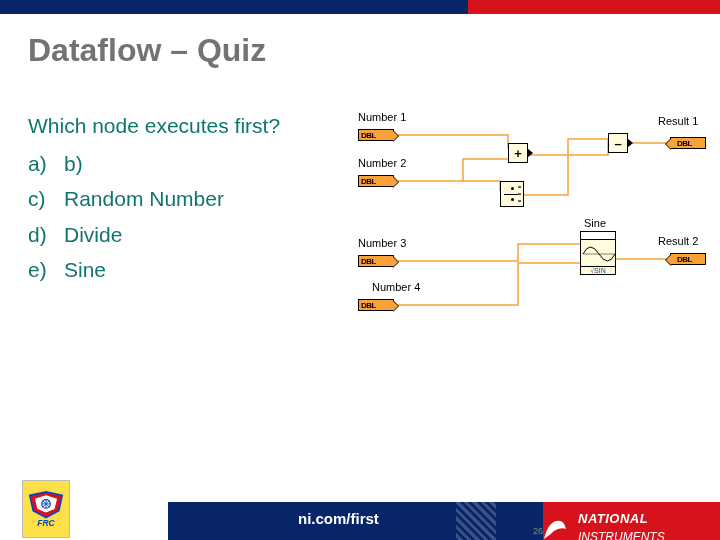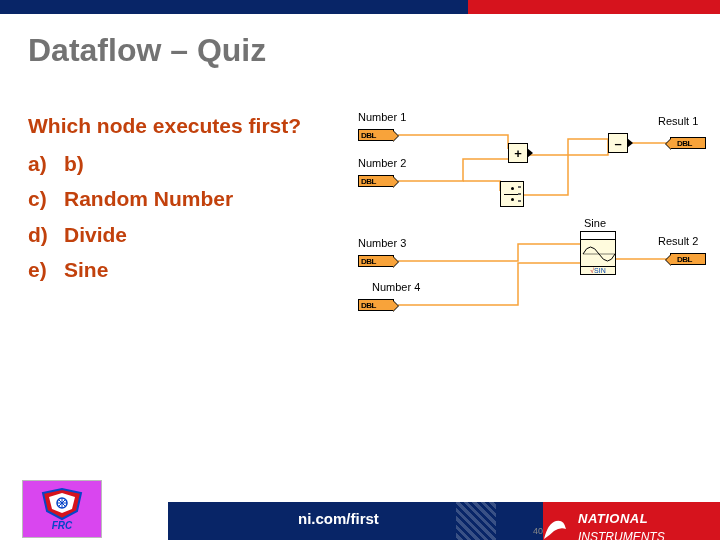--- a/index.html
+++ b/index.html
@@ -1,21 +1,21 @@
 <!DOCTYPE html>
 <html><head>
 <meta charset="utf-8">
 <style>
   * { box-sizing: border-box; margin: 0; padding: 0; }
   body { width: 720px; height: 540px; background: #fff; font-family: Arial, Helvetica, sans-serif; position: relative; overflow: hidden; }
   .topbar { height: 14px; background: #082567; position: relative; }
   .topbar::after { content: ""; position: absolute; left: 65%; right: 0; top: 0; bottom: 0; background: #d6131d; }
   .title { font-size: 32px; font-weight: bold; color: #737373; padding: 18px 0 0 28px; }
   .content { display: flex; padding: 40px 20px 0 28px; }
-  .left { width: 320px; font-size: 21px; color: #c2410c; line-height: 1.6; font-weight: bold; }
+  .left { width: 320px; font-size: 21px; color: #0f766e; line-height: 1.6; }
   .left .q { margin-bottom: 4px; }
   .left .opts { display: grid; grid-template-columns: 36px auto; row-gap: 2px; }
   .diagram { position: relative; flex: 1; height: 260px; font-size: 11px; }
   .node-label { position: absolute; color: #000; }
   .dbl-in { position: absolute; width: 36px; height: 12px; border: 1px solid #000; background: #f8a33a; display: flex; align-items: center; }
   .dbl-in .txt { font-size: 8px; font-weight: bold; padding-left: 2px; letter-spacing: -0.5px; }
   .dbl-in .tri { position: absolute; right: -6px; top: 0; width: 0; height: 0; border-top: 6px solid transparent; border-bottom: 6px solid transparent; border-left: 6px solid #000; }
   .dbl-in .tri::after { content: ""; position: absolute; left: -6px; top: -5px; width: 0; height: 0; border-top: 5px solid transparent; border-bottom: 5px solid transparent; border-left: 5px solid #f8a33a; }
   .dbl-out { position: absolute; width: 36px; height: 12px; border: 1px solid #000; background: #f8a33a; display: flex; align-items: center; }
   .dbl-out .txt { font-size: 8px; font-weight: bold; padding-left: 6px; letter-spacing: -0.5px; }
@@ -32,21 +32,21 @@
   .sine { position: absolute; width: 36px; height: 44px; border: 1px solid #000; background: #fffbdd; }
   .sine .hdr { height: 8px; border-bottom: 1px solid #000; background: #fff; font-size: 7px; text-align: center; line-height: 8px; }
   .sine .ftr { position: absolute; bottom: 0; left: 0; right: 0; height: 8px; border-top: 1px solid #000; font-size: 7px; text-align: center; line-height: 8px; color: #0645AD; }
   .sine svg { position: absolute; top: 8px; left: 0; }
   .wire { stroke: #f8a33a; stroke-width: 1.5; fill: none; }
   .footer { position: absolute; left: 0; right: 0; bottom: 0; height: 52px; }
   .footer-bar { position: absolute; left: 140px; right: 0; top: 14px; height: 52px; background: linear-gradient(90deg, #082567 0%, #082567 68%, #d6131d 68%, #d6131d 100%); margin-left: 28px; }
   .footer-dots { position: absolute; right: 224px; top: 0; bottom: 0; width: 40px; background: repeating-linear-gradient(45deg, rgba(255,255,255,0.2) 0 3px, transparent 3px 6px); }
   .footer-url { color: #fff; font-weight: bold; font-size: 15px; position: absolute; left: 130px; top: 8px; }
   .page-num { position: absolute; left: 365px; top: 24px; font-size: 9px; color: #888; }
-  .frc-logo { position: absolute; left: 22px; bottom: 2px; width: 80px; height: 58px; border: 1px solid #bbb; background: #d946ef; display:flex; align-items:center; justify-content:center; }
+  .frc-logo { position: absolute; left: 22px; bottom: 2px; width: 48px; height: 58px; border: 1px solid #bbb; background: #fde047; display:flex; align-items:center; justify-content:center; }
   .frc-logo svg { width: 54px; height: 44px; }
   .frc-text { font-size: 10px; font-weight: bold; fill: #0645c8; font-style: italic; }
   .ni-logo { position: absolute; right: 10px; bottom: 9px; width: 170px; height: 38px; color: #fff; display:flex; align-items:flex-end; gap:8px; }
   .ni-eagle { width: 30px; height: 30px; }
   .ni-text1 { font-size: 13px; font-weight: bold; font-style: italic; letter-spacing: 0.5px; }
   .ni-text2 { font-size: 12px; font-weight: 300; font-style: italic; }
   .ni-sub { position: absolute; right: 12px; bottom: 0px; font-size: 8px; color: #fff; letter-spacing: 1px; }
 </style>
 </head>
 <body>
@@ -153,21 +153,21 @@
       <path d="M8 6 L27 2 L46 6 L42 24 L27 32 L12 24 Z" fill="#d6131d" stroke="#0645c8" stroke-width="2"></path>
       <path d="M14 10 L27 6 L40 10 L37 22 L27 26 L17 22 Z" fill="#fff"></path>
       <circle cx="27" cy="16" r="5" fill="none" stroke="#0645c8" stroke-width="1.5"></circle>
       <path d="M22 16 L32 16 M27 11 L27 21 M23 12 L31 20 M31 12 L23 20" stroke="#0645c8" stroke-width="1"></path>
       <text x="27" y="42" text-anchor="middle" class="frc-text">FRC</text>
     </svg>
   </div>
   <div class="footer-bar">
     <div class="footer-dots"></div>
     <div class="footer-url">ni.com/first</div>
-    <div class="page-num">40</div>
+    <div class="page-num">26</div>
     <div class="ni-logo">
       <svg class="ni-eagle" viewBox="0 0 30 30">
           <path d="M4 24 Q8 8 16 6 Q24 4 26 14 Q20 12 14 16 Q10 20 4 24 Z" fill="#fff"></path>
         </svg>
       <div>
         <span class="ni-text1">NATIONAL</span><br>
         <span class="ni-text2">INSTRUMENTS</span>
       </div>
     </div>
     <div class="ni-sub">ni.com</div>

